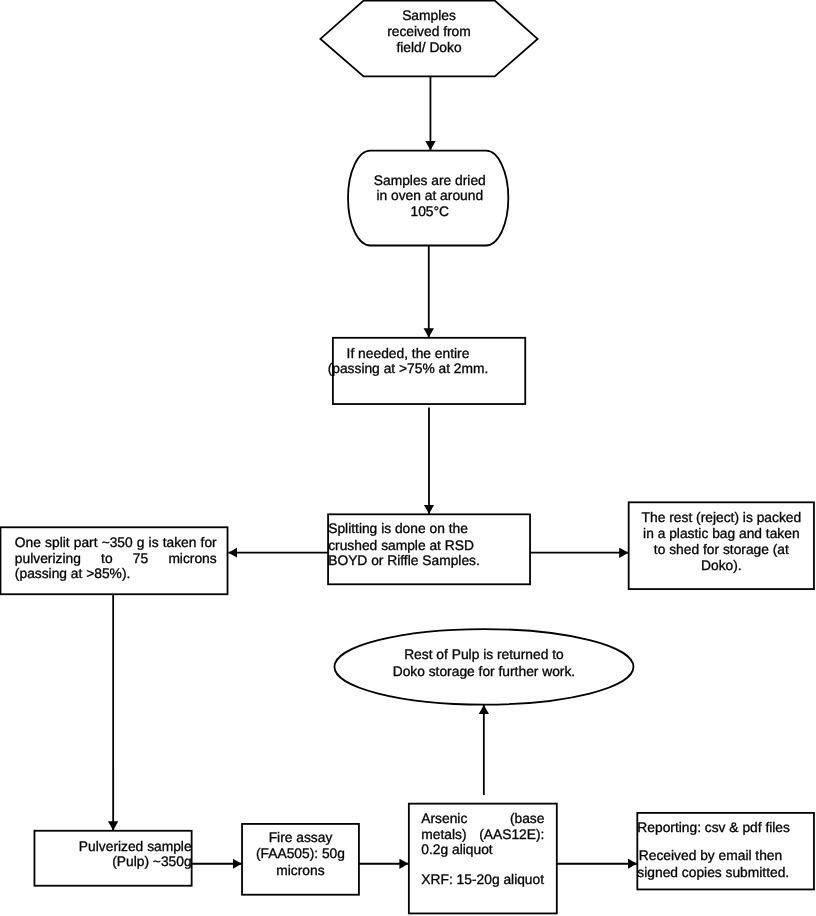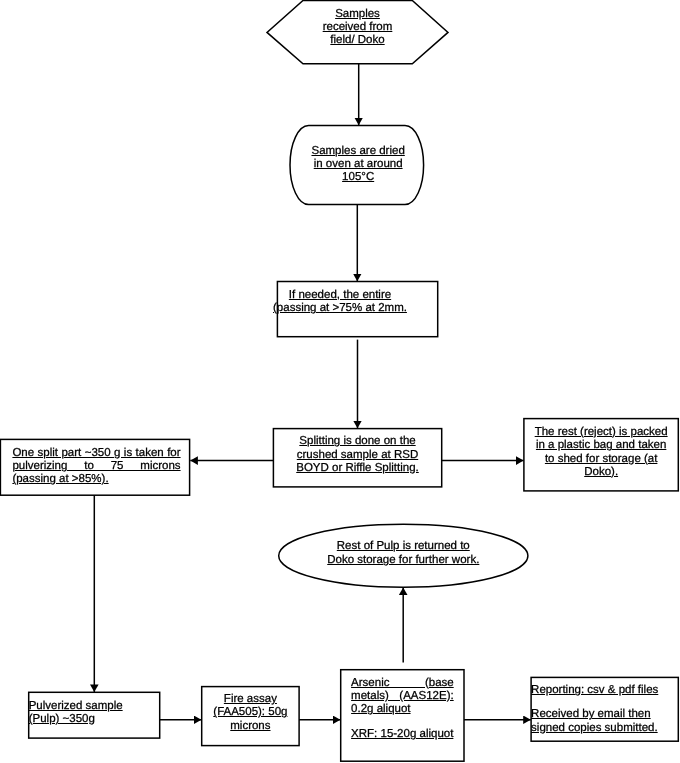--- a/index.html
+++ b/index.html
@@ -1,21 +1,21 @@
 <!DOCTYPE html>
 <html><head>
 <meta charset="utf-8">
 <style>
   html,body{margin:0;padding:0;background:#ffffff;}
   body{width:680px;height:763px;overflow:hidden;
        font-family:"Liberation Sans",sans-serif;
        -webkit-font-smoothing:antialiased;text-rendering:geometricPrecision;}
   #stage{position:relative;width:680px;height:763px;background:#fff;}
   svg.layer{position:absolute;left:0;top:0;width:680px;height:763px;}
-  .node-text{position:absolute;color:#000;font-size:11.5px;line-height:13.35px;text-decoration:underline;-webkit-text-stroke:0.26px #000;}
+  .node-text{position:absolute;color:#000;font-size:11.5px;line-height:13.35px;-webkit-text-stroke:0.26px #000;}
   .node-text>div{white-space:nowrap;}
   .node-text.wrap>div{white-space:normal;}
   .gap{height:10.8px;}
 </style>
 </head>
 <body>
 
 <div id="stage">
   <svg class="layer" viewBox="0 0 680 763">
     <defs>
@@ -60,58 +60,58 @@
     <div>Samples are dried</div>
     <div>in oven at around</div>
     <div>105°C</div>
   </div>
 
   <div class="node-text" style="left:260px;top:288.7px;width:160px;text-align:center;">
     <div>If needed, the entire</div>
     <div>(passing at &gt;75% at 2mm.</div>
   </div>
 
-  <div class="node-text" style="left:273.5px;top:435.2px;width:168px;text-align:center;">
+  <div class="node-text" style="left:273.5px;top:435.2px;width:168px;text-align:left;">
     <div>Splitting is done on the</div>
     <div>crushed sample at RSD</div>
-    <div>BOYD or Riffle Splitting.</div>
+    <div>BOYD or Riffle Samples.</div>
   </div>
 
   <div class="node-text wrap" style="left:12.4px;top:446.6px;width:168.2px;text-align:justify;">
     <div>One split part ~350 g is taken for pulverizing to 75 microns (passing at &gt;85%).</div>
   </div>
 
   <div class="node-text" style="left:524px;top:426px;width:154.3px;text-align:center;">
     <div>The rest (reject) is packed</div>
     <div>in a plastic bag and taken</div>
     <div>to shed for storage (at</div>
     <div>Doko).</div>
   </div>
 
   <div class="node-text" style="left:278.7px;top:540.4px;width:249.2px;text-align:center;">
     <div>Rest of Pulp is returned to</div>
     <div>Doko storage for further work.</div>
   </div>
 
-  <div class="node-text" style="left:28.7px;top:699.6px;width:131px;text-align:left;">
+  <div class="node-text" style="left:28.7px;top:699.6px;width:131px;text-align:right;">
     <div>Pulverized sample</div>
     <div>(Pulp) ~350g</div>
   </div>
 
   <div class="node-text" style="left:201.7px;top:693.1px;width:97.4px;text-align:center;">
     <div>Fire assay</div>
     <div>(FAA505): 50g</div>
     <div>microns</div>
   </div>
 
   <div class="node-text wrap" style="left:351.1px;top:676.7px;width:102.6px;text-align:justify;">
     <div>Arsenic (base metals) (AAS12E): 0.2g aliquot</div>
     <div class="gap"></div>
     <div>XRF: 15-20g aliquot</div>
   </div>
 
-  <div class="node-text" style="left:531.1px;top:684.2px;width:122px;">
+  <div class="node-text" style="left:531.1px;top:684.2px;width:122px;text-align:center;">
     <div>Reporting: csv &amp; pdf files</div>
     <div class="gap"></div>
     <div>Received by email then</div>
     <div>signed copies submitted.</div>
   </div>
 </div>
 
 </body></html>

